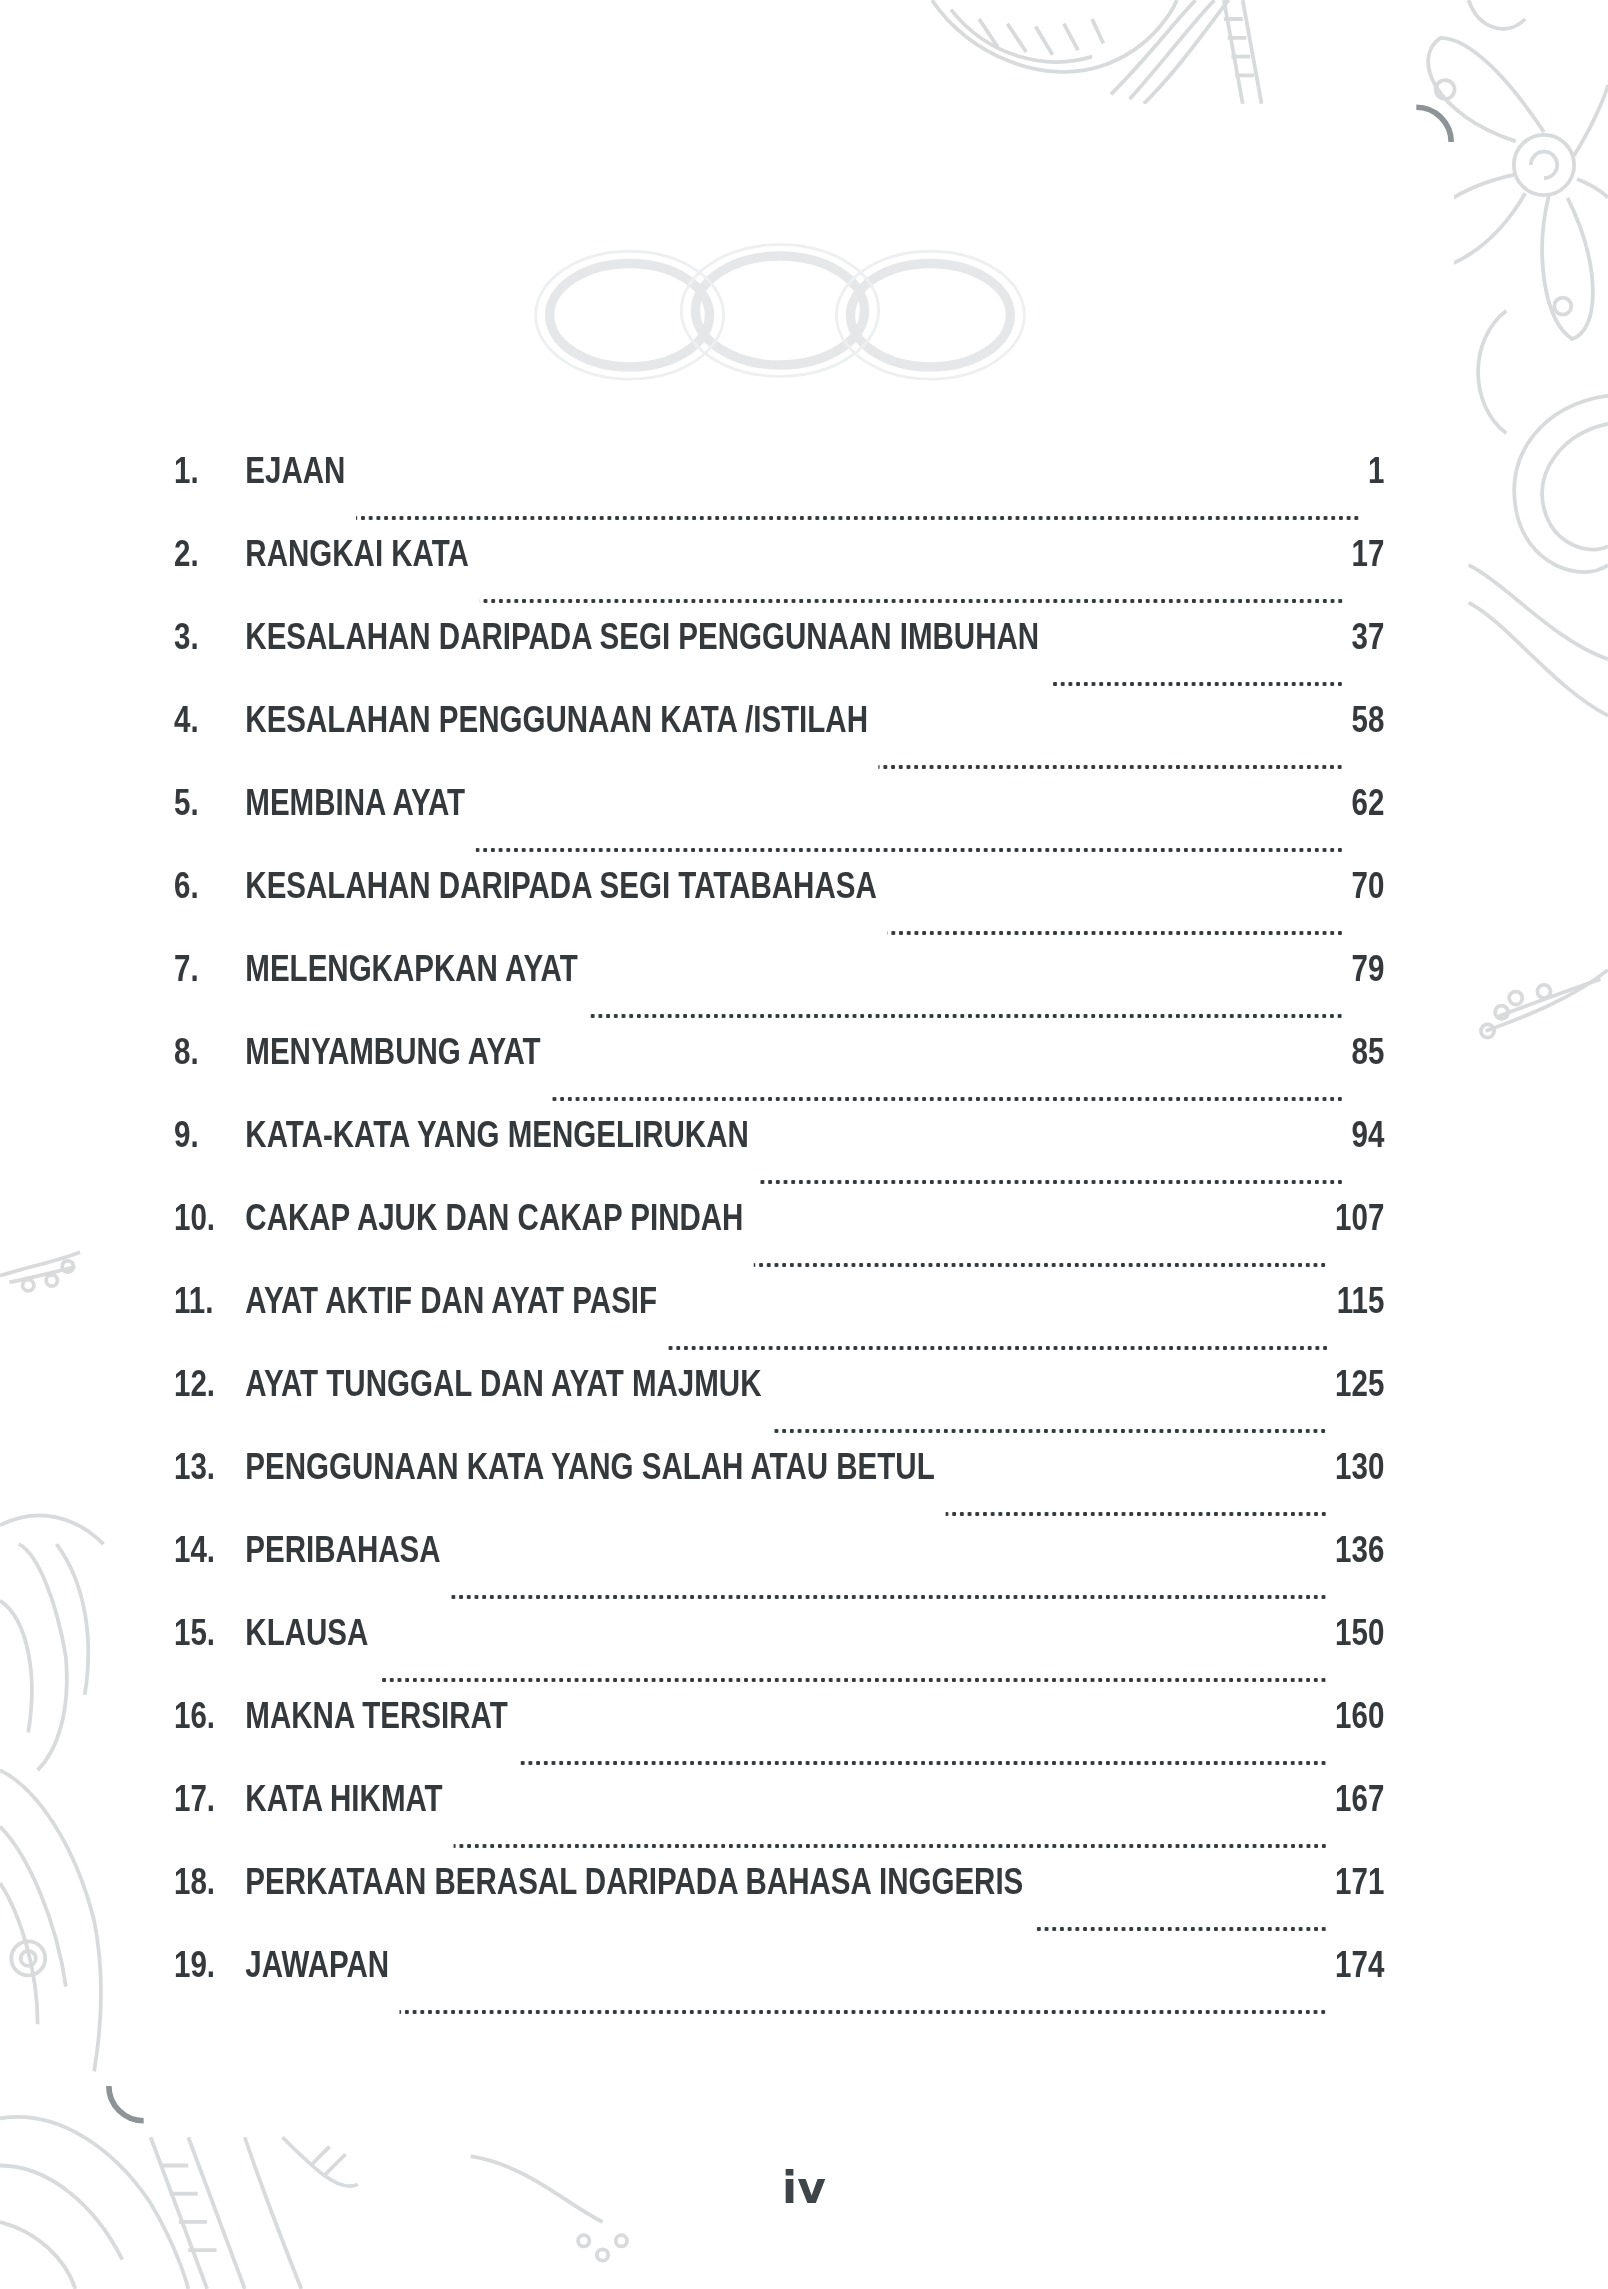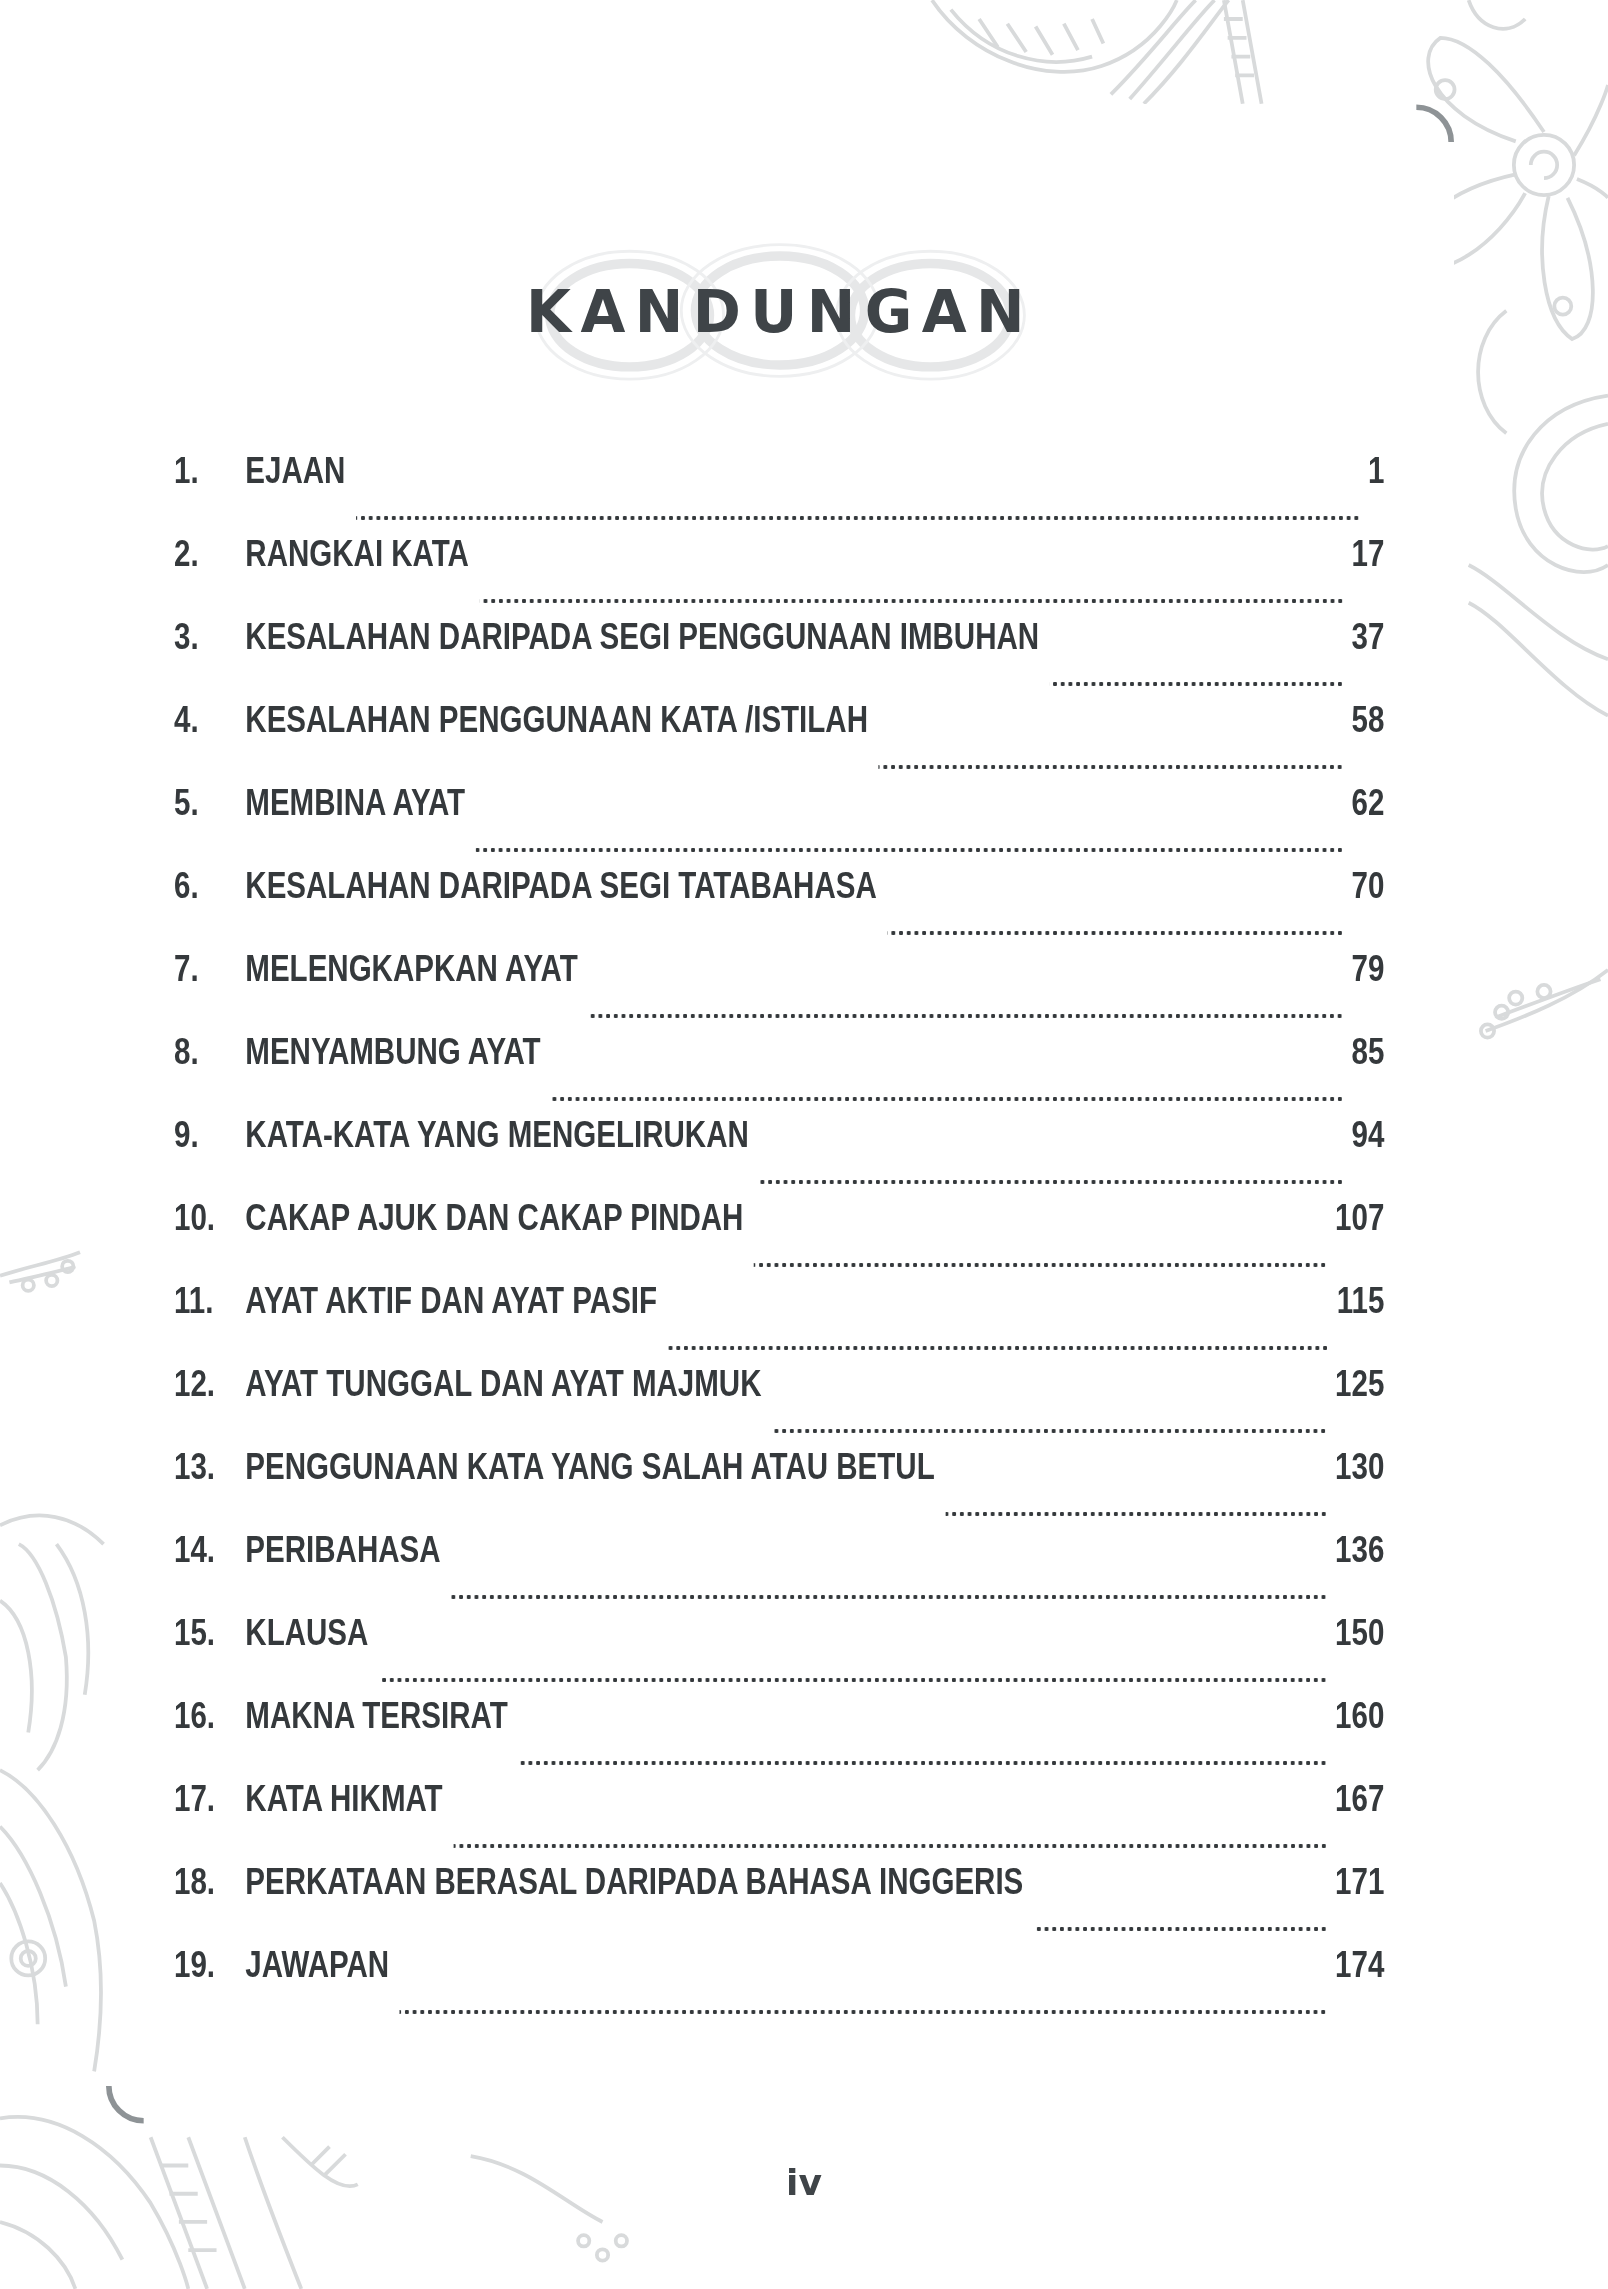--- a/index.html
+++ b/index.html
@@ -103,21 +103,21 @@
     text-align: right;
   }
   .page-number {
     position: absolute;
     left: 0;
     width: 1608px;
     top: 2162px;
     text-align: center;
     font-family: "DejaVu Sans", sans-serif;
     font-weight: bold;
-    font-size: 36px;
+    font-size: 44px;
     color: #3f4448;
   }
 </style>
 </head>
 <body>
 
 <svg class="bg-pattern" width="1608" height="2289" viewBox="0 0 1708 2431" xmlns="http://www.w3.org/2000/svg">
   <g fill="none" stroke="#d8dadb" stroke-width="4">
 
     <path d="M990 0 C1030 60 1110 90 1170 70 C1230 50 1250 0 1250 0"></path>
@@ -233,21 +233,20 @@
       <ellipse cx="150" cy="80" rx="85" ry="55"></ellipse>
       <ellipse cx="310" cy="75" rx="90" ry="58"></ellipse>
       <ellipse cx="470" cy="80" rx="85" ry="55"></ellipse>
     </g>
     <g fill="none" stroke="#eeeff0" stroke-width="3">
       <ellipse cx="150" cy="80" rx="100" ry="68"></ellipse>
       <ellipse cx="310" cy="75" rx="105" ry="70"></ellipse>
       <ellipse cx="470" cy="80" rx="100" ry="68"></ellipse>
     </g>
   </svg>
-  <span class="title">KANDUNGAN</span>
 </div>
 
 <div class="toc">
   <div class="toc-row">
     <span class="toc-num">1.</span>
     <span class="toc-title">EJAAN</span>
     <span class="toc-leader"></span>
     <span class="toc-page">1</span>
   </div>
   <div class="toc-row">

